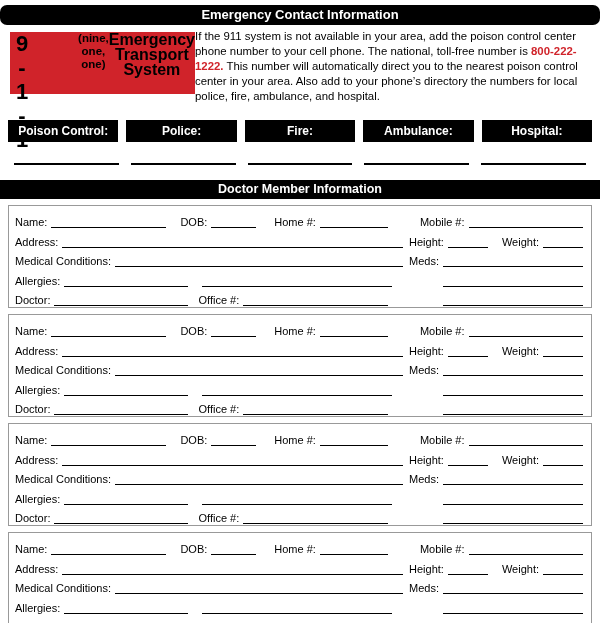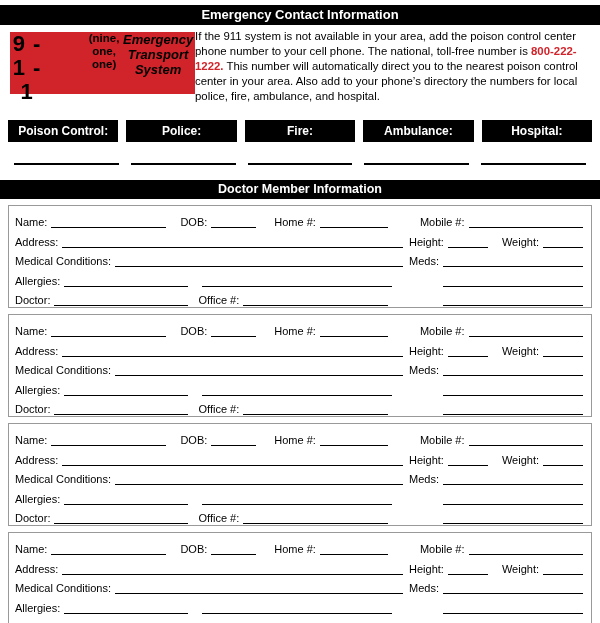--- a/index.html
+++ b/index.html
@@ -5,30 +5,30 @@
   html,body { margin:0; padding:0; background:#fff; }
   #page {
     position:relative; width:600px; height:623px; overflow:hidden;
     background:#fff; color:#000;
     font-family:"Liberation Sans", sans-serif;
   }
   .titlebar {
     height:20px; line-height:20px; background:#000; color:#fff;
     font-weight:bold; font-size:13px; text-align:center;
   }
-  #top-titlebar { margin-top:5px; }
+  #top-titlebar { margin-top:5px;border-radius:7px; }
   .intro { display:flex; margin:7px 8px 0 10px; }
   .redbox {
     width:185px; height:62px; flex:0 0 185px;
     color:#000000; text-align:center;
     display:flex; flex-direction:row; justify-content:center;
   }
   .redbox .r1 { font-size:22px; font-weight:bold; letter-spacing:1px; line-height:24px; }
   .redbox .r2 { font-size:11.5px; font-weight:bold; line-height:13px;margin-left:43px; }
-  .redbox .r3 { font-size:13px; font-weight:bold; line-height:15px;font-style:italic; }
+  .redbox .r3 { font-size:16px; font-weight:bold; line-height:15px; }
   .intro-text {
     flex:1; margin-top:-3px; padding-right:4px;
     font-size:11.4px; line-height:15px;
   }
   .phone { font-weight:bold; }
   .bars { display:flex; gap:8px; margin:16px 8px 0 8px; }
   .bar {
     flex:1; height:22px; line-height:22px; background:#000; color:#fff;
     font-weight:bold; font-size:12px; text-align:center; white-space:nowrap;
   }

